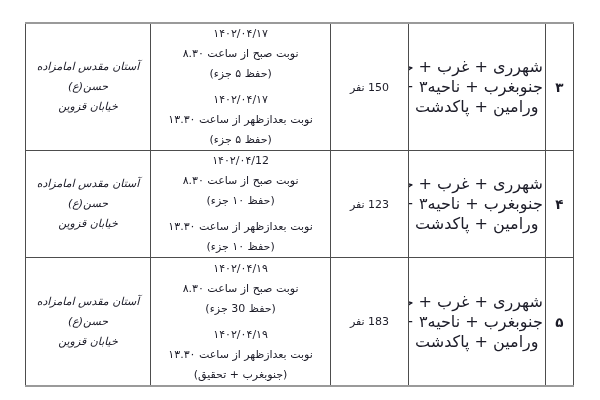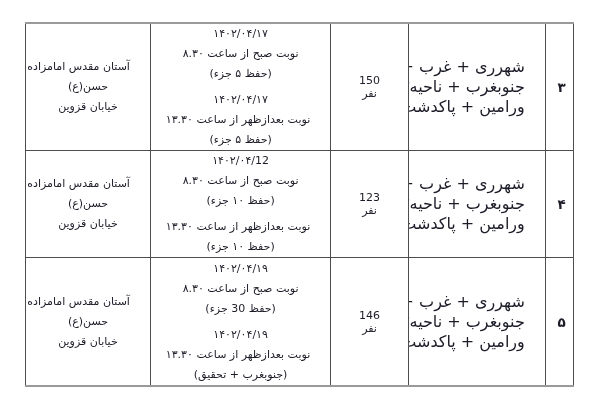--- a/index.html
+++ b/index.html
@@ -28,32 +28,32 @@
     direction: rtl;
     border-top: 2px solid #9a9a9a;
     border-bottom: 2px solid #9a9a9a;
     border-left: 1px solid #4d4d4d;
     border-right: 1px solid #4d4d4d;
   }
   td {
     border: 1px solid #4d4d4d;
     vertical-align: middle;
     text-align: center;
-    padding: 0 20px;
+    padding: 0 2px;
     font-size: 11px;
     overflow: hidden;
   }
   tr.r1 td { height: 122px; }
   tr.r2 td { height: 104px; }
   tr.r3 td { height: 127px; }
   .col-num      { width: 28px;  font-size: 13.5px; font-weight: bold; }
   .col-regions  { width: 136px; font-size: 16px; }
   .col-count    { width: 77px;  }
   .col-schedule { width: 179px; }
-  .col-location { width: 124px; }
+  .col-location { width: 124px; font-style: italic; }
   .line {
     line-height: 20px;
     white-space: nowrap;
   }
   .line.gap { height: 6px; line-height: 6px; }
 </style>
 </head>
 <body>
 
 <div class="page">
@@ -111,21 +111,21 @@
             <div class="line">خیابان قزوین</div>
           </td>
       </tr>
       <tr class="r3">
         <td class="col-num">۵</td>
         <td class="col-regions">
             <div class="line">شهرری + غرب + جنوبشرق +</div>
             <div class="line">جنوبغرب + ناحیه۳ + اسلامشهر +</div>
             <div class="line">ورامین + پاکدشت</div>
           </td>
-        <td class="col-count">146 نفر</td>
+        <td class="col-count">183 نفر</td>
         <td class="col-schedule">
             <div class="line">۱۴۰۲/۰۴/۱۹</div>
             <div class="line">نوبت صبح از ساعت ۸.۳۰</div>
             <div class="line">(حفظ 30 جزء)</div>
             <div class="line gap"></div>
             <div class="line">۱۴۰۲/۰۴/۱۹</div>
             <div class="line">نوبت بعدازظهر از ساعت ۱۳.۳۰</div>
             <div class="line">(جنوبغرب + تحقیق)</div>
           </td>
         <td class="col-location">

